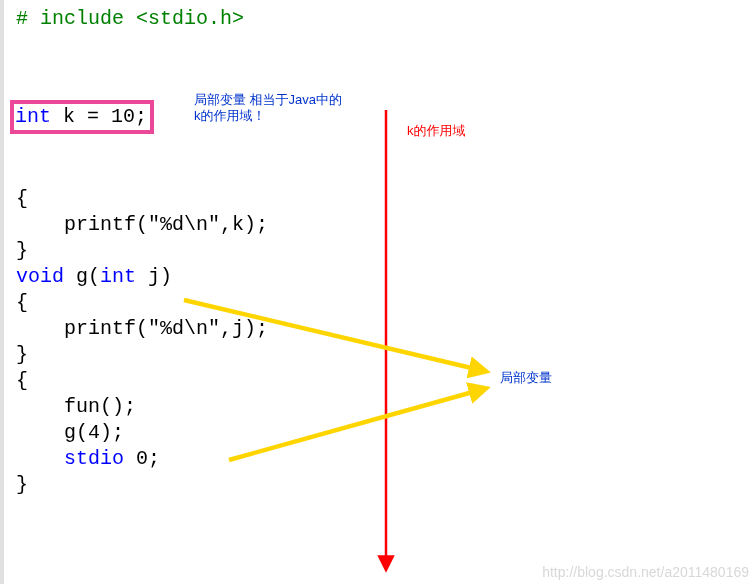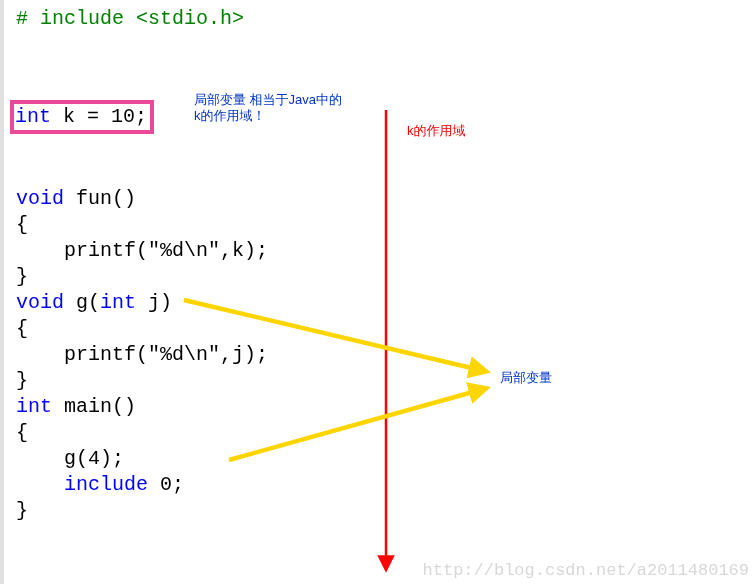--- a/index.html
+++ b/index.html
@@ -46,48 +46,47 @@
 .svg-overlay {
   position: absolute;
   left: 0;
   top: 0;
   pointer-events: none;
 }
 .watermark {
   position: absolute;
   right: 6px;
   bottom: 4px;
-  font-family: Liberation Mono, monospace;
-  font-size: 17px;
+  font-family: Liberation Sans, sans-serif;
+  font-size: 14px;
   color: #d8d8d8;
 }
 </style>
 </head>
 <body>
 
 <div class="container">
 
   <div class="code-line"><span class="kw-green"># include &lt;stdio.h&gt;</span></div>
   <div class="code-line"> </div>
   <div class="code-line"> </div>
   <span class="highlight-box"><span class="code-line"><span class="kw-blue">int</span><span> k = 10;</span></span></span>
   <div class="code-line"> </div>
   <div class="code-line"> </div>
-  <div class="code-line"><span class="kw-blue">void</span><span> fun()</span></div>
   <div class="code-line">{</div>
   <div class="code-line">    printf("%d\n",k);</div>
   <div class="code-line">}</div>
   <div class="code-line"><span class="kw-blue">void</span><span> g(</span><span class="kw-blue">int</span><span> j)</span></div>
   <div class="code-line">{</div>
   <div class="code-line">    printf("%d\n",j);</div>
   <div class="code-line">}</div>
-  <div class="code-line"><span class="kw-blue">int</span><span> main()</span></div>
   <div class="code-line">{</div>
+  <div class="code-line">    fun();</div>
   <div class="code-line">    g(4);</div>
-  <div class="code-line"><span class="kw-blue">    include</span><span> 0;</span></div>
+  <div class="code-line"><span class="kw-blue">    stdio</span><span> 0;</span></div>
   <div class="code-line">}</div>
 
   
   <div class="annotation annot-blue" style="left:190px; top:92px;">
     <div>局部变量 相当于Java中的</div>
     <div>k的作用域！</div>
   </div>
   <div class="annotation annot-red" style="left:403px; top:76px;margin-top:47px;">k的作用域</div>
   <div class="annotation annot-blue2" style="left:496px; top:370px;">局部变量</div>
 

